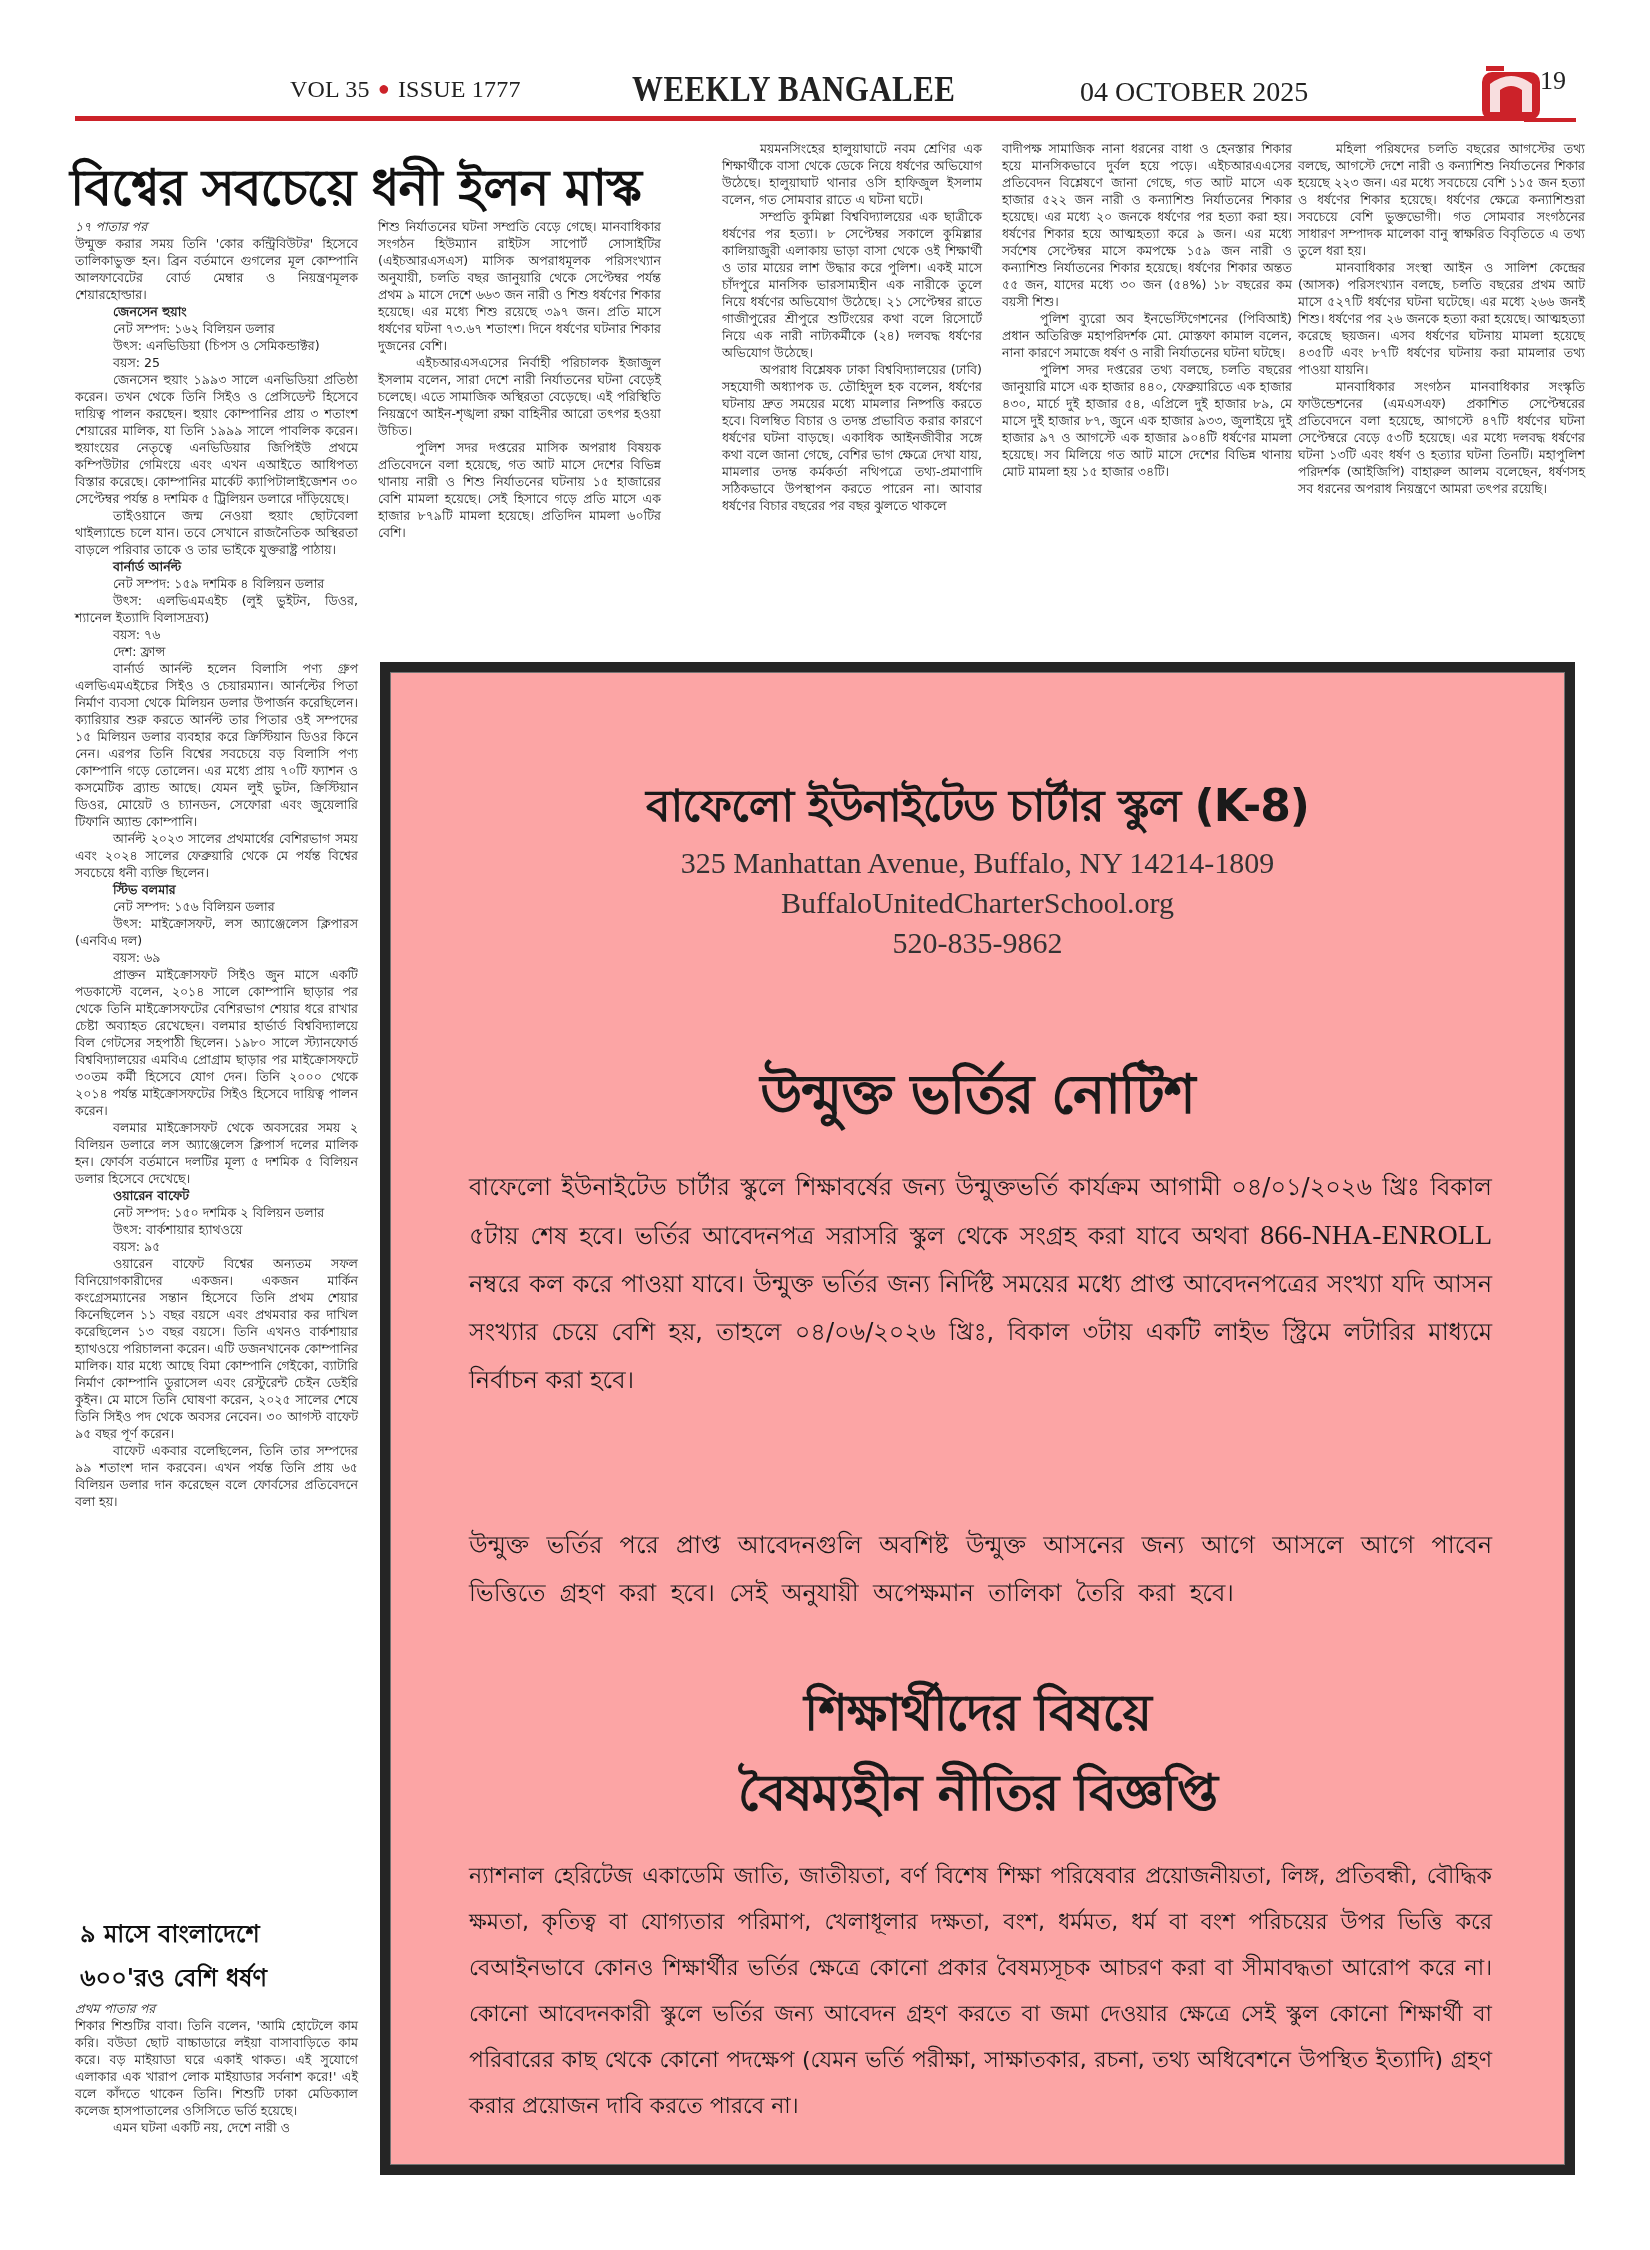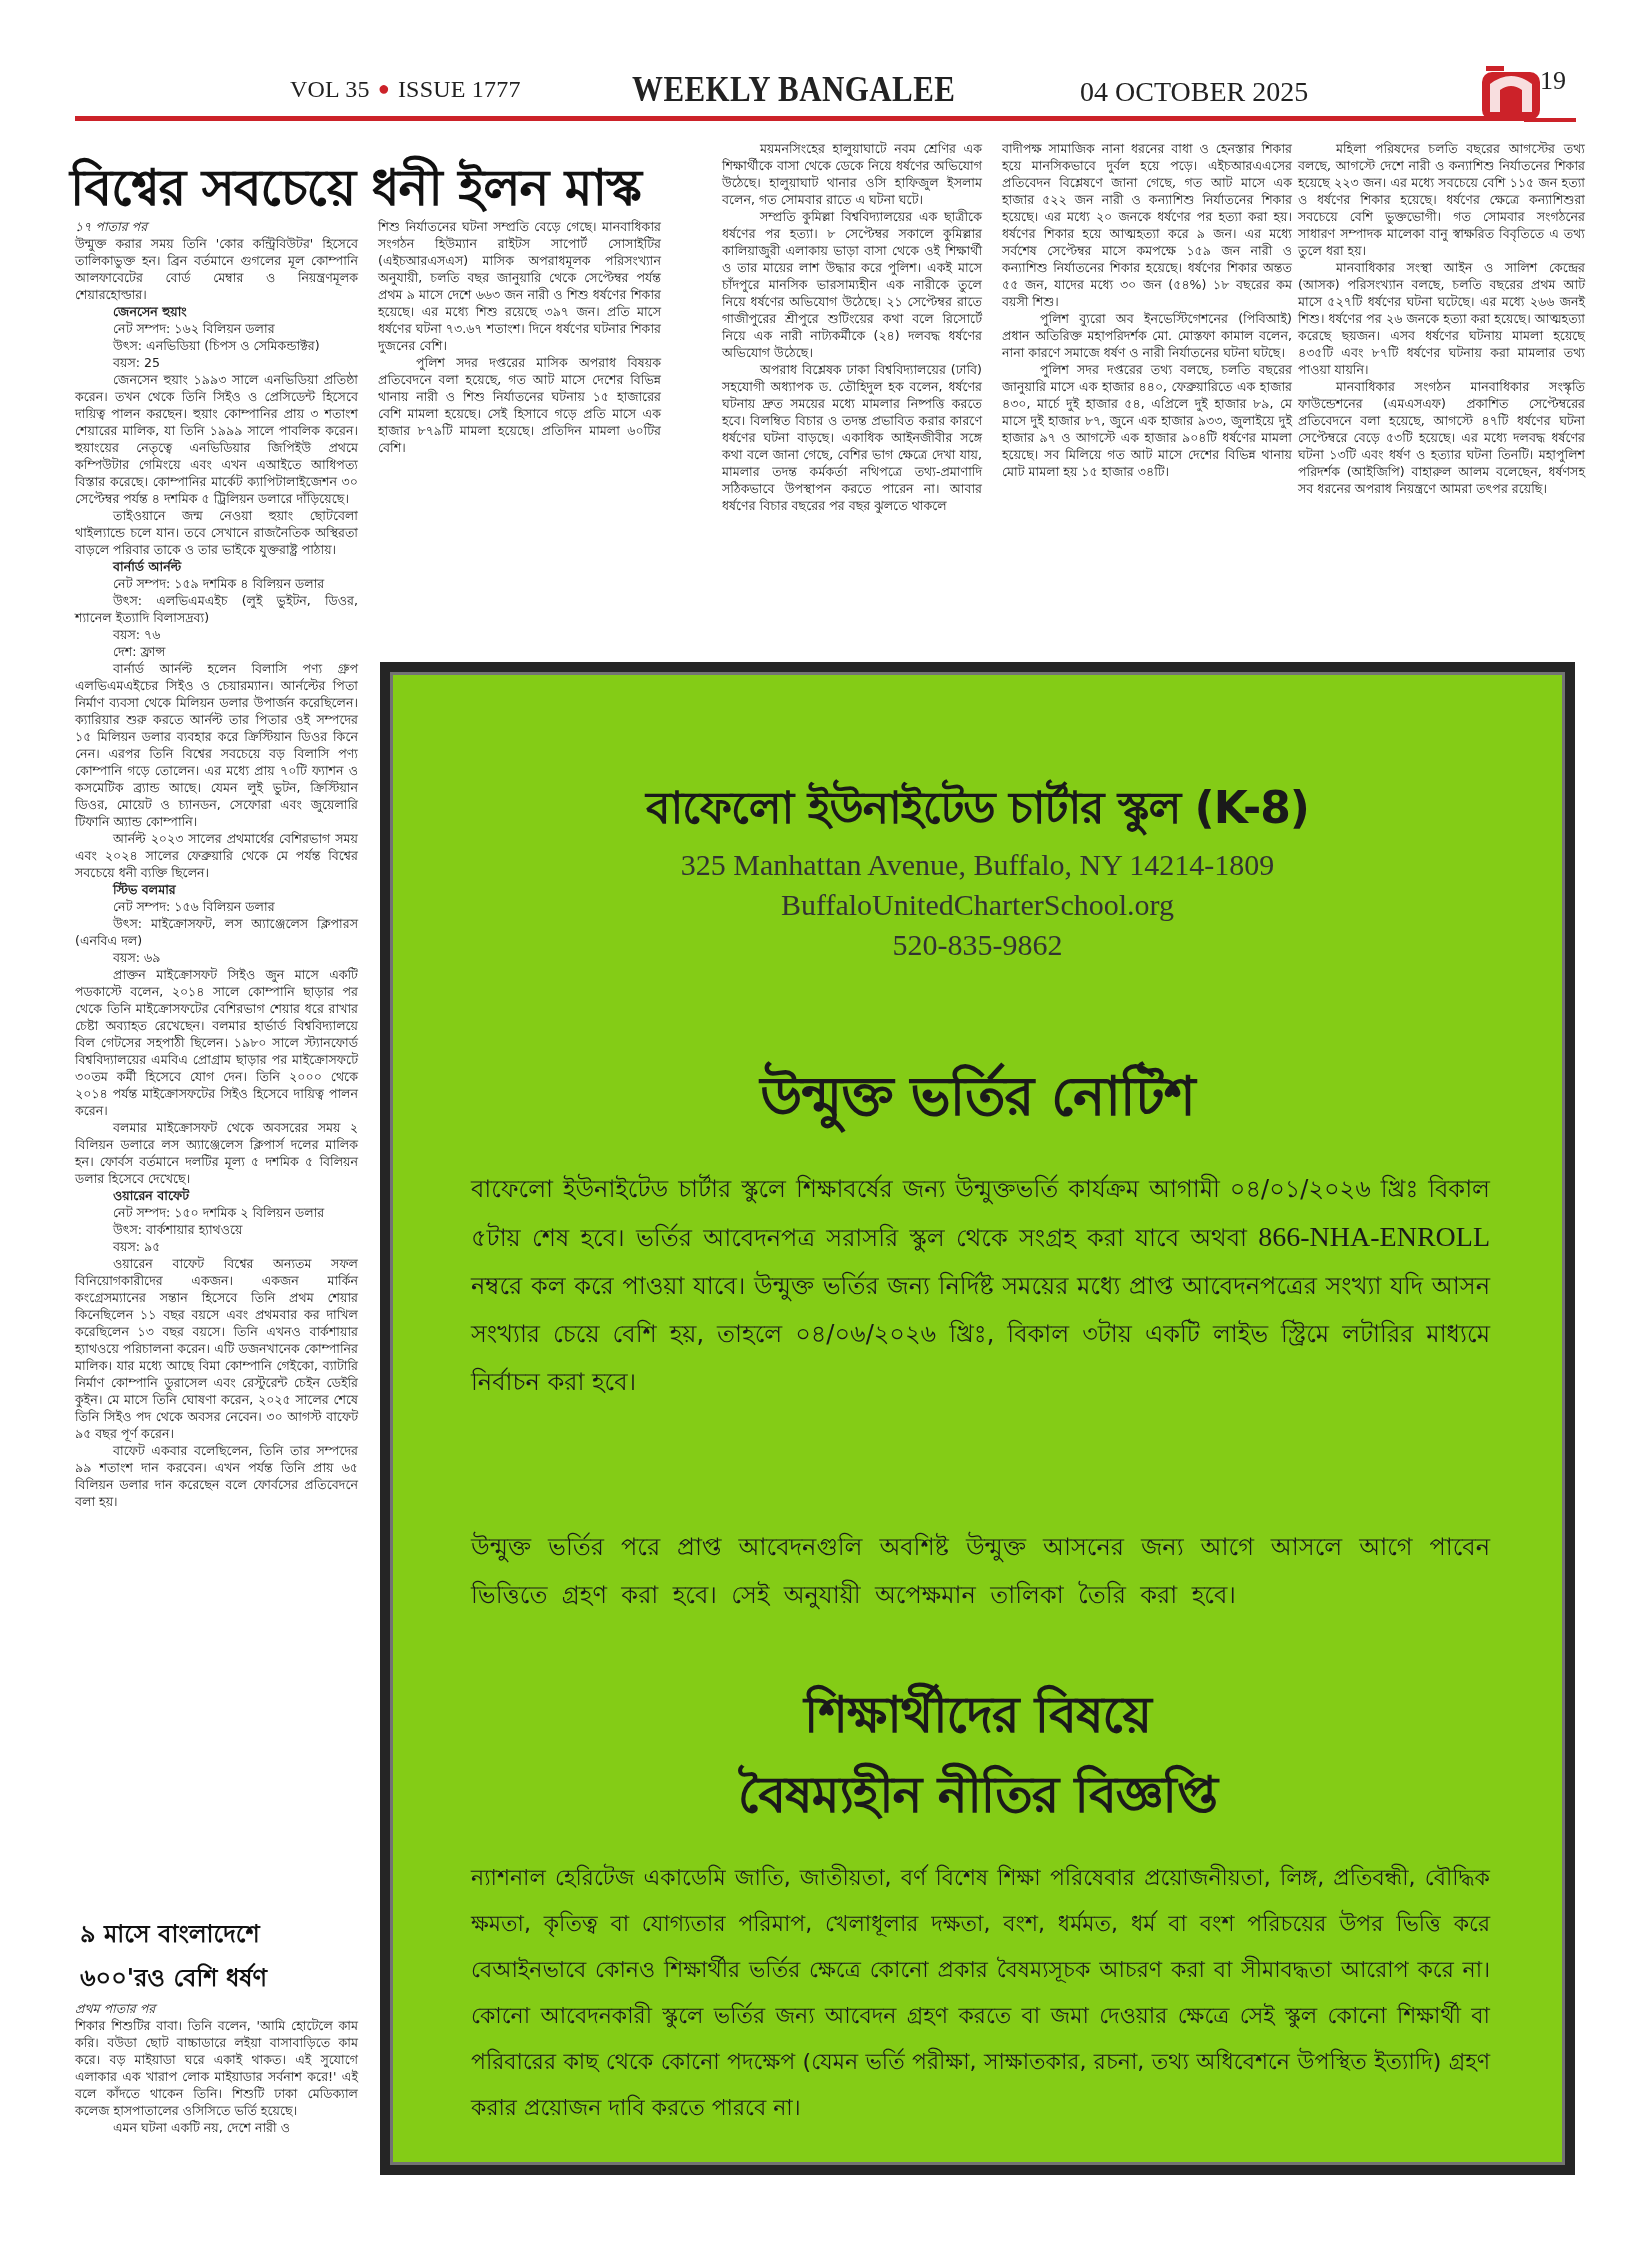--- a/index.html
+++ b/index.html
@@ -28,21 +28,21 @@
   .c2 { left:378px; top:218px; width:283px; }
   .c3 { left:722px; top:140px; width:260px; }
   .c4 { left:990px; top:140px; width:290px;margin-left:12px; }
   .c5 { left:1298px; top:140px; width:287px; }
 
   .sub-head { left:80px; top:1912px; width:278px; font-family:"DejaVu Sans", sans-serif; font-size:24px; font-weight:bold; line-height:44px; color:#111; }
   .c1c { left:75px; top:2000px; width:283px; }
 
   
   .ad { left:380px; top:662px; width:1195px; height:1513px; background:#252525; }
-  .ad-inner { position:absolute; left:10px; top:10px; right:10px; bottom:10px; background:#84cc16; border:3px solid #737373; box-sizing:border-box; }
+  .ad-inner { position:absolute; left:10px; top:10px; right:10px; bottom:10px; background:#fca5a5; border:1px solid #737373; box-sizing:border-box; }
   .ad-title { position:absolute; left:0; right:0; top:100px; text-align:center; font-family:"DejaVu Sans", sans-serif; font-weight:bold; font-size:44px; color:#1a1a1a; letter-spacing:-1px; }
   .ad-addr { position:absolute; left:0; right:0; top:170px; text-align:center; font-family:"Liberation Serif", serif; font-size:30px; line-height:40px; color:#333; }
   .ad-h2 { position:absolute; left:0; right:0; text-align:center; font-family:"DejaVu Sans", sans-serif; font-weight:bold; font-size:54px; color:#1a1a1a; letter-spacing:-1px; }
   .ad-h2.h-open { top:380px; }
   .ad-body { position:absolute; left:78px; right:72px; font-family:"DejaVu Sans", sans-serif; font-size:24px; line-height:48px; color:#1a1a1a; text-align:justify; }
   .ad-body.b1 { top:490px; }
   .ad-body.b2 { top:750px;font-family:Liberation Mono, monospace; }
   .ad-body.b3 { top:1110px; line-height:46px; font-size:22px; }
   .ad-body .latin { font-family:"Liberation Serif", serif; font-size:28px; }
   .ad-h2.h-policy-wrap { top:1000px; }
@@ -94,20 +94,21 @@
   <p class="name">ওয়ারেন বাফেট</p>
   <p>নেট সম্পদ: ১৫০ দশমিক ২ বিলিয়ন ডলার</p>
   <p>উৎস: বার্কশায়ার হ্যাথওয়ে</p>
   <p>বয়স: ৯৫</p>
   <p>ওয়ারেন বাফেট বিশ্বের অন্যতম সফল বিনিয়োগকারীদের একজন। একজন মার্কিন কংগ্রেসম্যানের সন্তান হিসেবে তিনি প্রথম শেয়ার কিনেছিলেন ১১ বছর বয়সে এবং প্রথমবার কর দাখিল করেছিলেন ১৩ বছর বয়সে। তিনি এখনও বার্কশায়ার হ্যাথওয়ে পরিচালনা করেন। এটি ডজনখানেক কোম্পানির মালিক। যার মধ্যে আছে বিমা কোম্পানি গেইকো, ব্যাটারি নির্মাণ কোম্পানি ডুরাসেল এবং রেস্টুরেন্ট চেইন ডেইরি কুইন। মে মাসে তিনি ঘোষণা করেন, ২০২৫ সালের শেষে তিনি সিইও পদ থেকে অবসর নেবেন। ৩০ আগস্ট বাফেট ৯৫ বছর পূর্ণ করেন।</p>
   <p>বাফেট একবার বলেছিলেন, তিনি তার সম্পদের ৯৯ শতাংশ দান করবেন। এখন পর্যন্ত তিনি প্রায় ৬৫ বিলিয়ন ডলার দান করেছেন বলে ফোর্বসের প্রতিবেদনে বলা হয়।</p>
 </div>
 
 <div class="abs col c2">
   <p class="noind">শিশু নির্যাতনের ঘটনা সম্প্রতি বেড়ে গেছে। মানবাধিকার সংগঠন হিউম্যান রাইটস সাপোর্ট সোসাইটির (এইচআরএসএস) মাসিক অপরাধমূলক পরিসংখ্যান অনুযায়ী, চলতি বছর জানুয়ারি থেকে সেপ্টেম্বর পর্যন্ত প্রথম ৯ মাসে দেশে ৬৬৩ জন নারী ও শিশু ধর্ষণের শিকার হয়েছে। এর মধ্যে শিশু রয়েছে ৩৯৭ জন। প্রতি মাসে ধর্ষণের ঘটনা ৭৩.৬৭ শতাংশ। দিনে ধর্ষণের ঘটনার শিকার দুজনের বেশি।</p>
+  <p>এইচআরএসএসের নির্বাহী পরিচালক ইজাজুল ইসলাম বলেন, সারা দেশে নারী নির্যাতনের ঘটনা বেড়েই চলেছে। এতে সামাজিক অস্থিরতা বেড়েছে। এই পরিস্থিতি নিয়ন্ত্রণে আইন-শৃঙ্খলা রক্ষা বাহিনীর আরো তৎপর হওয়া উচিত।</p>
   <p>পুলিশ সদর দপ্তরের মাসিক অপরাধ বিষয়ক প্রতিবেদনে বলা হয়েছে, গত আট মাসে দেশের বিভিন্ন থানায় নারী ও শিশু নির্যাতনের ঘটনায় ১৫ হাজারের বেশি মামলা হয়েছে। সেই হিসাবে গড়ে প্রতি মাসে এক হাজার ৮৭৯টি মামলা হয়েছে। প্রতিদিন মামলা ৬০টির বেশি।</p>
 </div>
 
 <div class="abs col c3">
   <p>ময়মনসিংহের হালুয়াঘাটে নবম শ্রেণির এক শিক্ষার্থীকে বাসা থেকে ডেকে নিয়ে ধর্ষণের অভিযোগ উঠেছে। হালুয়াঘাট থানার ওসি হাফিজুল ইসলাম বলেন, গত সোমবার রাতে এ ঘটনা ঘটে।</p>
   <p>সম্প্রতি কুমিল্লা বিশ্ববিদ্যালয়ের এক ছাত্রীকে ধর্ষণের পর হত্যা। ৮ সেপ্টেম্বর সকালে কুমিল্লার কালিয়াজুরী এলাকায় ভাড়া বাসা থেকে ওই শিক্ষার্থী ও তার মায়ের লাশ উদ্ধার করে পুলিশ। একই মাসে চাঁদপুরে মানসিক ভারসাম্যহীন এক নারীকে তুলে নিয়ে ধর্ষণের অভিযোগ উঠেছে। ২১ সেপ্টেম্বর রাতে গাজীপুরের শ্রীপুরে শুটিংয়ের কথা বলে রিসোর্টে নিয়ে এক নারী নাট্যকর্মীকে (২৪) দলবদ্ধ ধর্ষণের অভিযোগ উঠেছে।</p>
   <p>অপরাধ বিশ্লেষক ঢাকা বিশ্ববিদ্যালয়ের (ঢাবি) সহযোগী অধ্যাপক ড. তৌহিদুল হক বলেন, ধর্ষণের ঘটনায় দ্রুত সময়ের মধ্যে মামলার নিষ্পত্তি করতে হবে। বিলম্বিত বিচার ও তদন্ত প্রভাবিত করার কারণে ধর্ষণের ঘটনা বাড়ছে। একাধিক আইনজীবীর সঙ্গে কথা বলে জানা গেছে, বেশির ভাগ ক্ষেত্রে দেখা যায়, মামলার তদন্ত কর্মকর্তা নথিপত্রে তথ্য-প্রমাণাদি সঠিকভাবে উপস্থাপন করতে পারেন না। আবার ধর্ষণের বিচার বছরের পর বছর ঝুলতে থাকলে</p>
 </div>
 
 <div class="abs col c4">

